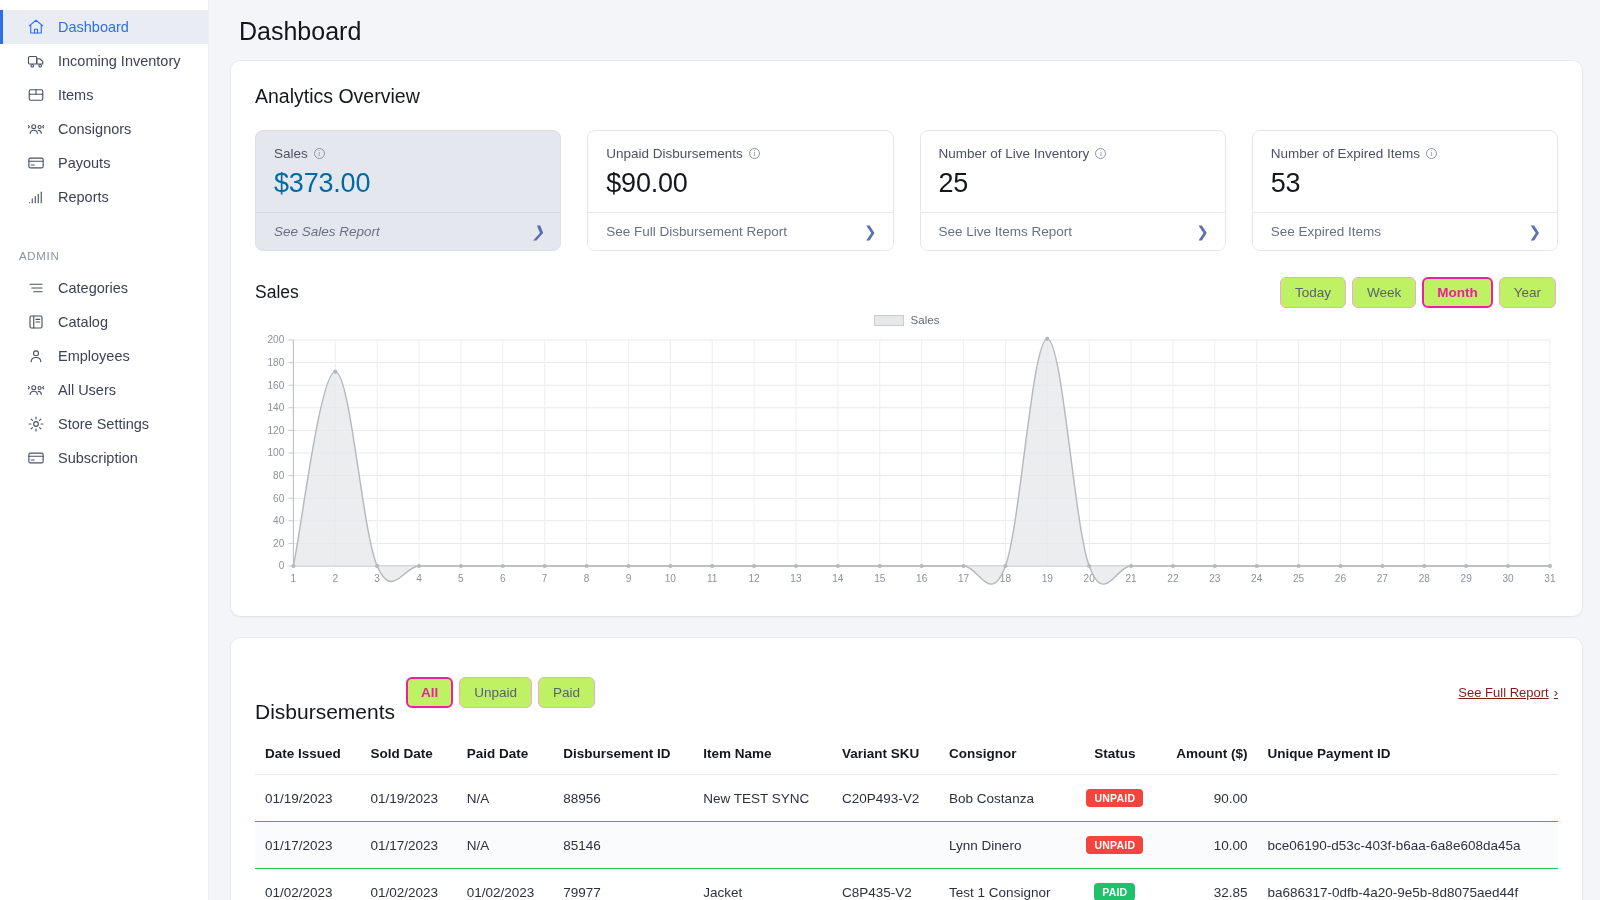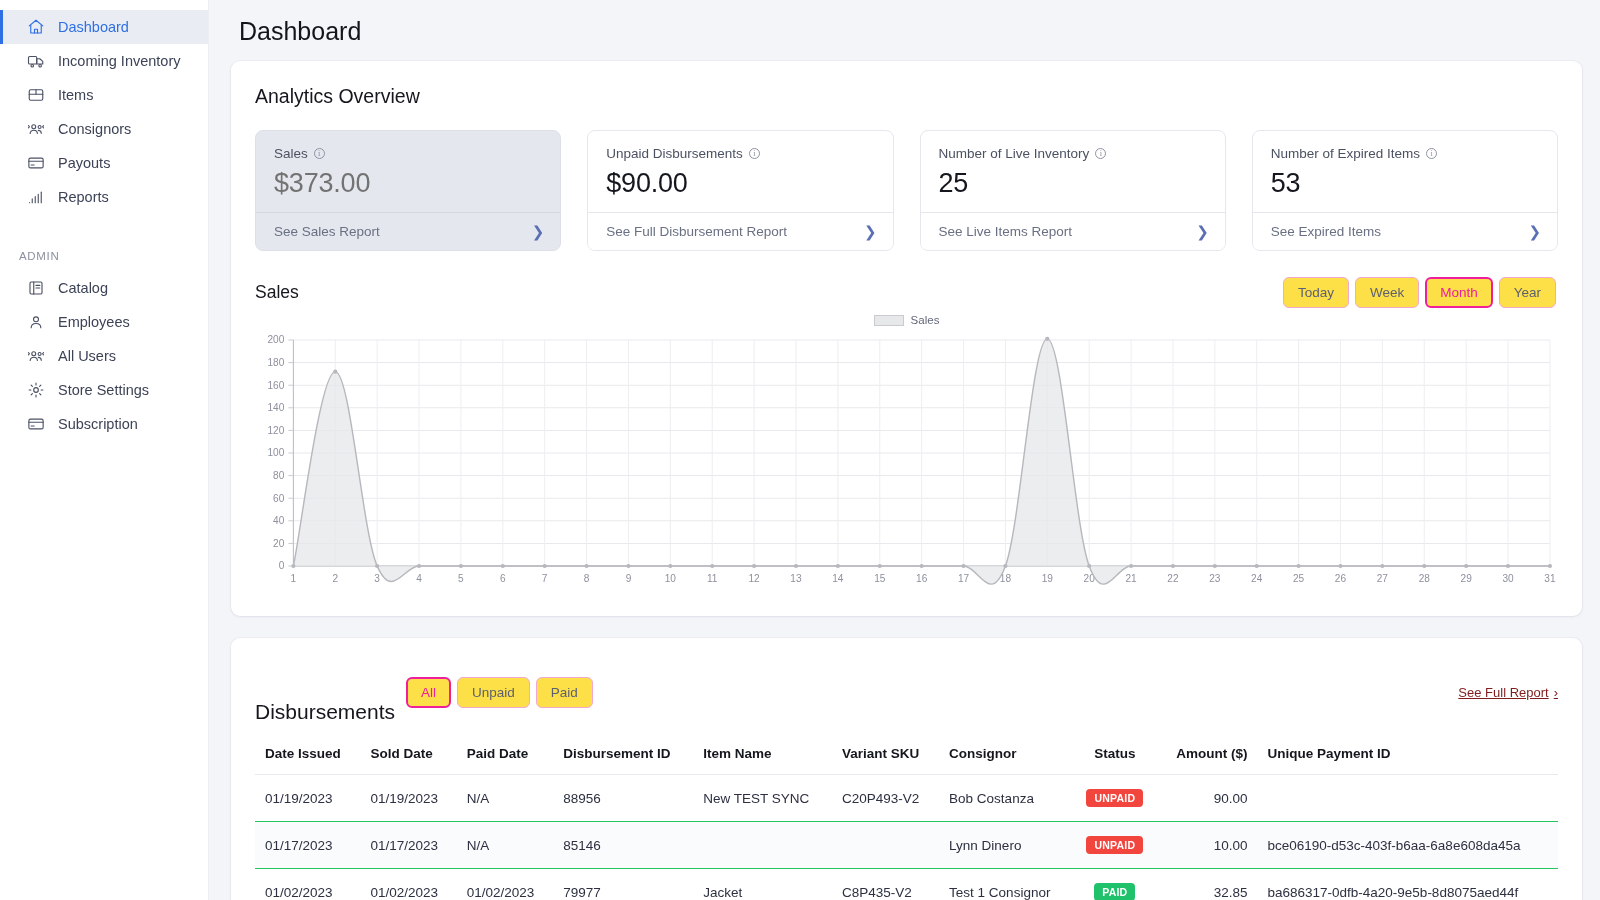--- a/index.html
+++ b/index.html
@@ -72,55 +72,55 @@
     border-radius: 8px;
     overflow: hidden;
     background: #fff;
   }
   .kpi.selected { background: #e4e7ee; border-color: #dcdfe7; }
   .kpi .body { padding: 15px 18px 13px 18px; }
   .kpi .label {
     font-size: 13.5px; color: #4c5162; display: flex; align-items: center; gap: 6px;
   }
   .kpi .value { font-size: 27px; margin-top: 7px; color: #15171e; font-weight: 400; letter-spacing: -0.2px; }
-  .kpi.selected .value { color: #737373; }
+  .kpi.selected .value { color: #0369a1; }
   .kpi .foot {
     border-top: 1px solid #e4e7ee;
     padding: 11px 16px 11px 18px;
     display: flex; align-items: center; justify-content: space-between;
     font-size: 13.5px; color: #6a7083; cursor: pointer;
     background: #fff;
   }
-  .kpi.selected .foot { background: #e4e7ee; border-top-color: #d4d8e1; }
+  .kpi.selected .foot { background: #e4e7ee; border-top-color: #d4d8e1; font-style: italic; }
   .chev { color: #5b6fb4; font-size: 15px; line-height: 1; }
   .info-i {
     display: inline-block; width: 11px; height: 11px;
     border: 1px solid #8d93a4; border-radius: 50%;
     font-size: 8.5px; line-height: 9.5px; text-align: center;
     color: #8d93a4; font-family: "Liberation Serif", serif;
   }
 
   
   .sales-head {
     display: flex; align-items: center; justify-content: space-between;
     margin-top: 26px; padding-right: 2px;
   }
   .sales-head .t { font-size: 17.5px; color: #15171e; }
   .seg { display: flex; gap: 6px; }
   .seg button {
     font-family: inherit;
     font-size: 13.5px;
     padding: 7px 14px;
     border-radius: 6px;
-    background: #fde047;
+    background: #bef264;
     border: 1px solid #f3a8d0;
     color: #5c6070;
     cursor: pointer;
   }
-  .seg button.on { border: 2px solid #ee1e9c; color: #ee1e9c; font-weight: 400; padding: 5px 13px; }
+  .seg button.on { border: 2px solid #ee1e9c; color: #ee1e9c; font-weight: 700; padding: 5px 13px; }
 
   .chart-wrap { position: relative; height: 280px; margin-top: 6px; }
   .legend {
     position: absolute; left: 0; right: 0; top: 0;
     display: flex; justify-content: center; align-items: center; gap: 7px;
     font-size: 11.5px; color: #63687a;
   }
   .legend .swatch { width: 30px; height: 11px; background: #e7e8ea; border: 1px solid #c9cbd0; }
   .plot { position: absolute; left: 0; right: 0; top: 18px; bottom: 0; }
 
@@ -222,20 +222,30 @@
               <path d="M15 19.5v-11"></path>
               <path d="M19 19.5v-14"></path>
             </svg>
           </span>
           <span>Reports</span>
         </div>
       </div>
     <div class="nav-gap"></div>
     <div class="nav-section">ADMIN</div>
     <div id="nav-admin">
+        <div class="nav-item">
+          <span class="ico">
+            <svg width="18" height="18" viewBox="0 0 24 24" fill="none" stroke="#4b5164" stroke-width="1.5" stroke-linecap="round" stroke-linejoin="round">
+              <path d="M4 7h16"></path>
+              <path d="M6.5 12h13.5"></path>
+              <path d="M9 17h11"></path>
+            </svg>
+          </span>
+          <span>Categories</span>
+        </div>
         <div class="nav-item">
           <span class="ico">
             <svg width="18" height="18" viewBox="0 0 24 24" fill="none" stroke="#4b5164" stroke-width="1.5" stroke-linecap="round" stroke-linejoin="round">
               <rect x="4" y="4" width="16" height="16" rx="1.6"></rect>
               <path d="M9 4v16"></path>
               <path d="M12 8.5h5"></path>
               <path d="M12 12h5"></path>
             </svg>
           </span>
           <span>Catalog</span>

